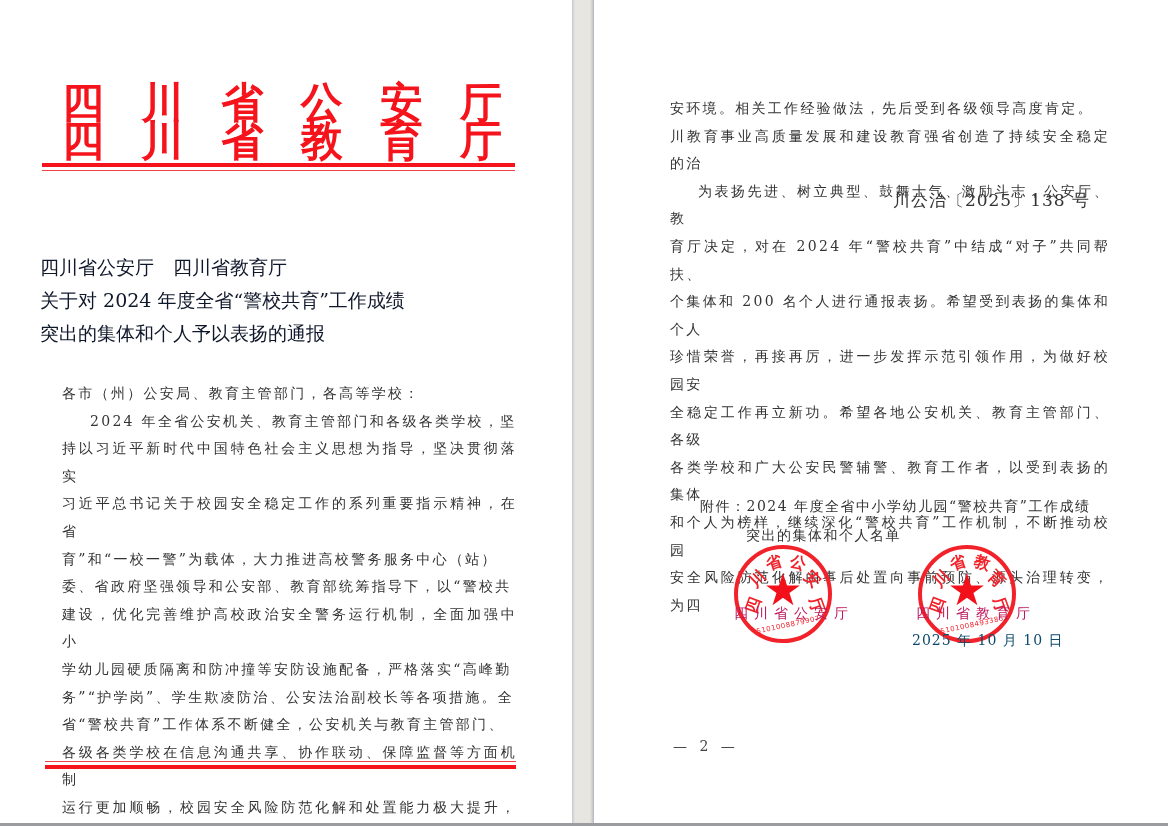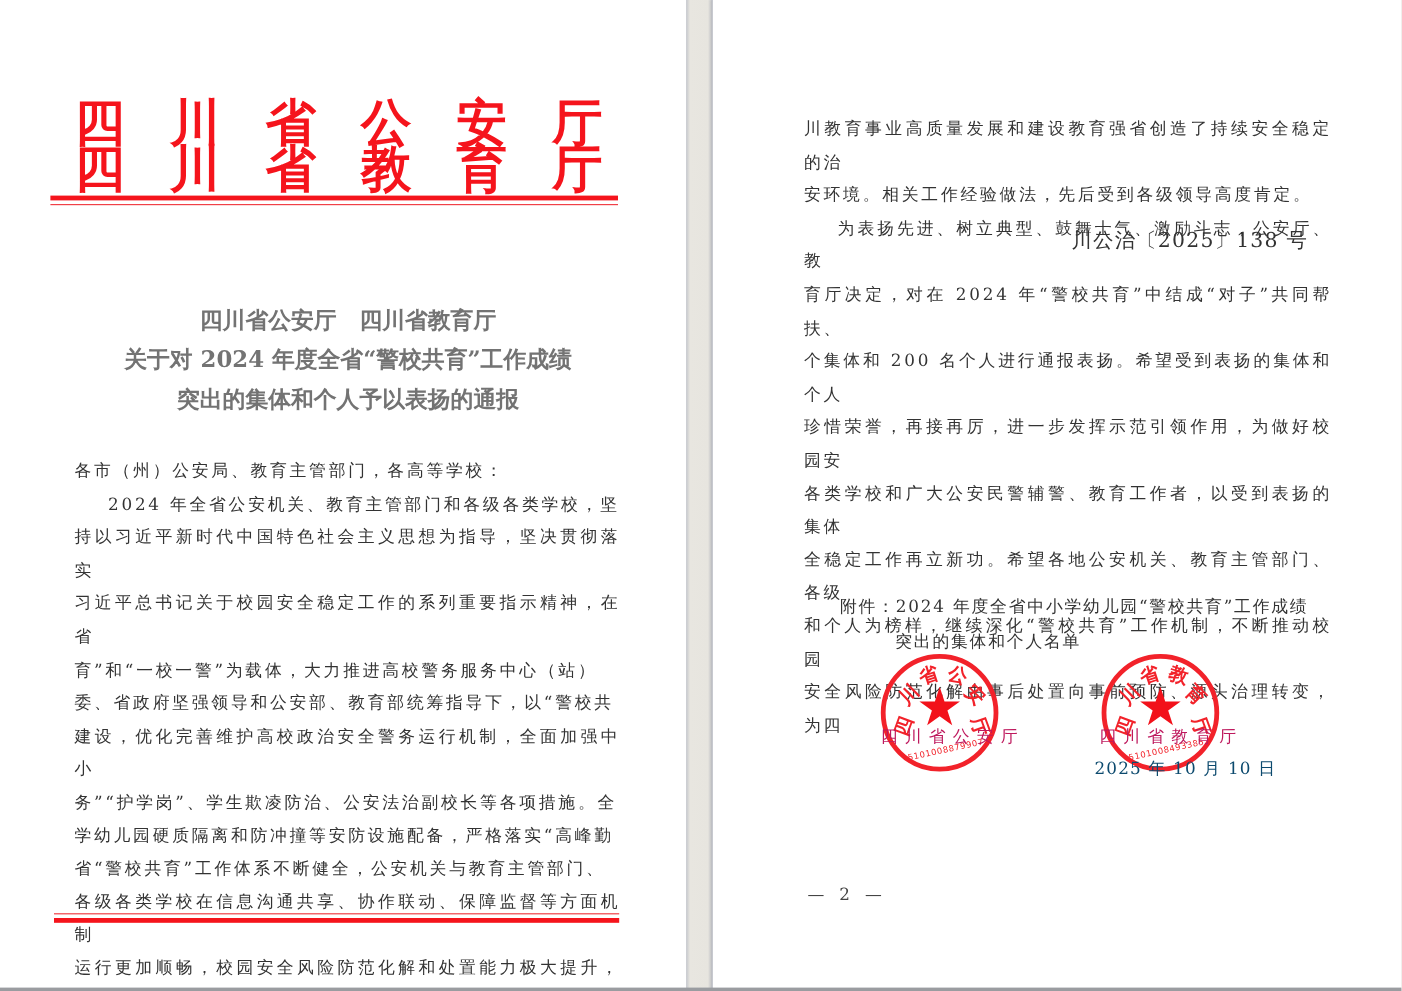--- a/index.html
+++ b/index.html
@@ -22,22 +22,22 @@
 
   .masthead { position:absolute; left:62px; width:440px; color:#f5141c;
     font-family:"DejaVu Serif","Liberation Serif",serif; font-weight:bold;
     font-size:42px; line-height:42px; display:flex; justify-content:space-between; }
   .masthead.l1 { top:82px; }
   .masthead.l2 { top:120px; }
   .red-thick { position:absolute; background:#f5141c; }
   .red-thin { position:absolute; background:#f04048; }
 
   .doc-number { position:absolute; right:78px; top:189px; font-size:17px; letter-spacing:1px; color:#333; }
-  .title-block { position:absolute; left:40px; width:500px; top:251px; text-align:center;
-    font-weight:bold; font-size:19px; line-height:33px; color:#737373; }
+  .title-block { position:absolute; left:40px; width:500px; top:251px; text-align:left;
+    font-weight:normal; font-size:19px; line-height:33px; color:#0f172a; }
   .body-text { position:absolute; font-size:14px; line-height:27.6px; color:#333; letter-spacing:2.3px; text-align:justify; }
   .body-text p { margin:0; }
   .indent { text-indent:2em; }
 
   .attach { position:absolute; left:700px; top:460px; font-size:14px; line-height:29px; color:#333; letter-spacing:1.5px;margin-top:32px; }
   .attach .l2 { padding-left:46px; }
 
   .stamp { position:absolute; width:98px; height:98px; border-radius:50%; border:4px solid #f2222a; box-sizing:border-box; }
   .stamp .star { position:absolute; left:50%; top:50%; transform:translate(-50%,-58%); color:#f2111a; font-size:44px; line-height:1; font-family:"DejaVu Sans",sans-serif; }
   .stamp .arc { position:absolute; color:#f2222a; font-size:16px; font-weight:bold; font-family:"DejaVu Serif",serif; }
@@ -84,40 +84,40 @@
 </div>
 
 <div class="body-text" style="left:62px;top:380px;width:455px;">
   <p>各市（州）公安局、教育主管部门，各高等学校：</p>
   <p class="indent">2024 年全省公安机关、教育主管部门和各级各类学校，坚</p>
   <p>持以习近平新时代中国特色社会主义思想为指导，坚决贯彻落实</p>
   <p>习近平总书记关于校园安全稳定工作的系列重要指示精神，在省</p>
   <p>育”和“一校一警”为载体，大力推进高校警务服务中心（站）</p>
   <p>委、省政府坚强领导和公安部、教育部统筹指导下，以“警校共</p>
   <p>建设，优化完善维护高校政治安全警务运行机制，全面加强中小</p>
+  <p>学幼儿园硬质隔离和防冲撞等安防设施配备，严格落实“高峰勤</p>
   <p>务”“护学岗”、学生欺凌防治、公安法治副校长等各项措施。全</p>
-  <p>学幼儿园硬质隔离和防冲撞等安防设施配备，严格落实“高峰勤</p>
   <p>省“警校共育”工作体系不断健全，公安机关与教育主管部门、</p>
   <p>各级各类学校在信息沟通共享、协作联动、保障监督等方面机制</p>
   <p>运行更加顺畅，校园安全风险防范化解和处置能力极大提升，有</p>
 
 </div>
 
 <div class="red-thin" style="left:45px;top:761px;width:471px;height:1px;"></div>
 <div class="red-thick" style="left:45px;top:765px;width:471px;height:4px;"></div>
 
 <div class="body-text" style="left:670px;top:95px;width:440px;">
+  <p>安环境。相关工作经验做法，先后受到各级领导高度肯定。</p>
   <p>川教育事业高质量发展和建设教育强省创造了持续安全稳定的治</p>
-  <p>安环境。相关工作经验做法，先后受到各级领导高度肯定。</p>
   <p class="indent">为表扬先进、树立典型、鼓舞士气、激励斗志，公安厅、教</p>
   <p>育厅决定，对在 2024 年“警校共育”中结成“对子”共同帮扶、</p>
   <p>个集体和 200 名个人进行通报表扬。希望受到表扬的集体和个人</p>
   <p>珍惜荣誉，再接再厉，进一步发挥示范引领作用，为做好校园安</p>
+  <p>全稳定工作再立新功。希望各地公安机关、教育主管部门、各级</p>
   <p>各类学校和广大公安民警辅警、教育工作者，以受到表扬的集体</p>
-  <p>全稳定工作再立新功。希望各地公安机关、教育主管部门、各级</p>
   <p>和个人为榜样，继续深化“警校共育”工作机制，不断推动校园</p>
   <p>安全风险防范化解由事后处置向事前预防、源头治理转变，为四</p>
 </div>
 
 <div class="attach">
   <div>附件：2024 年度全省中小学幼儿园“警校共育”工作成绩</div>
   <div class="l2">突出的集体和个人名单</div>
 </div>
 
 <div class="stamp" style="left:734px;top:545px;">

